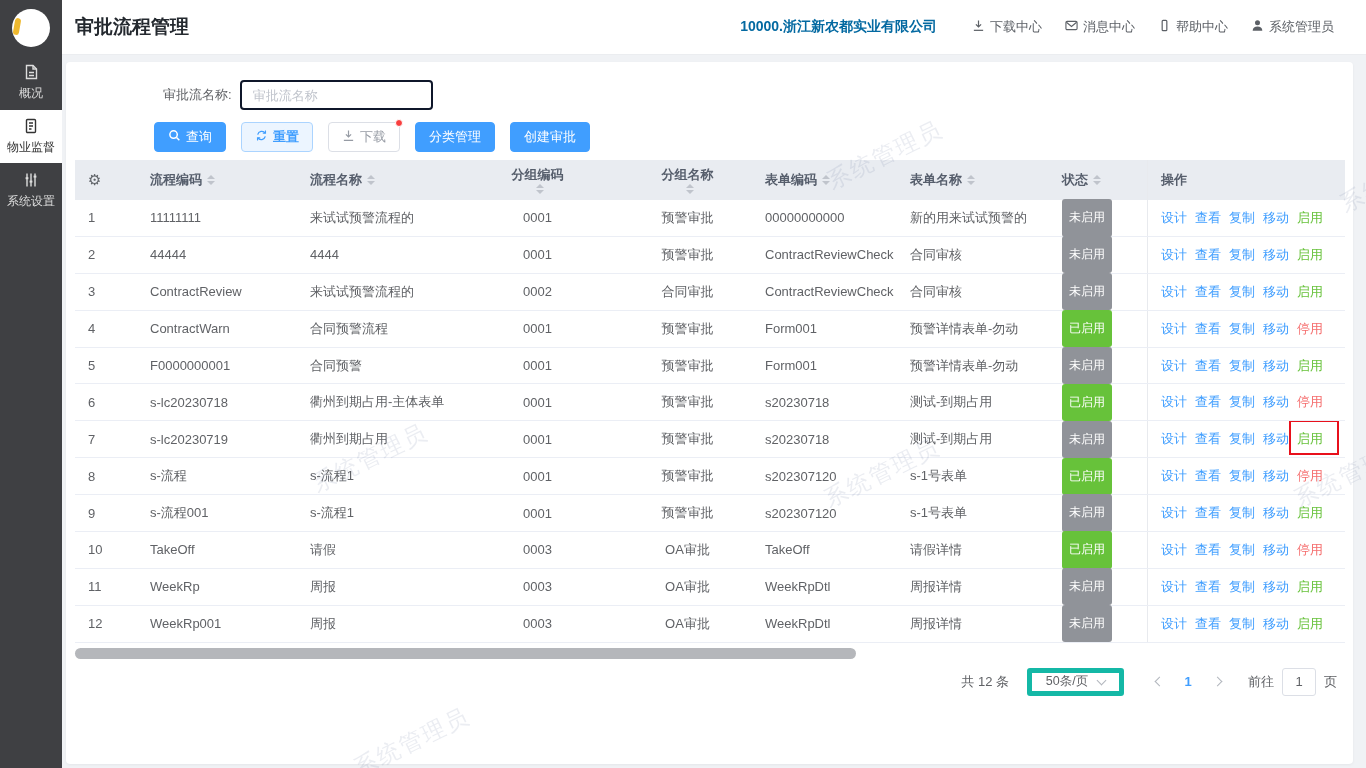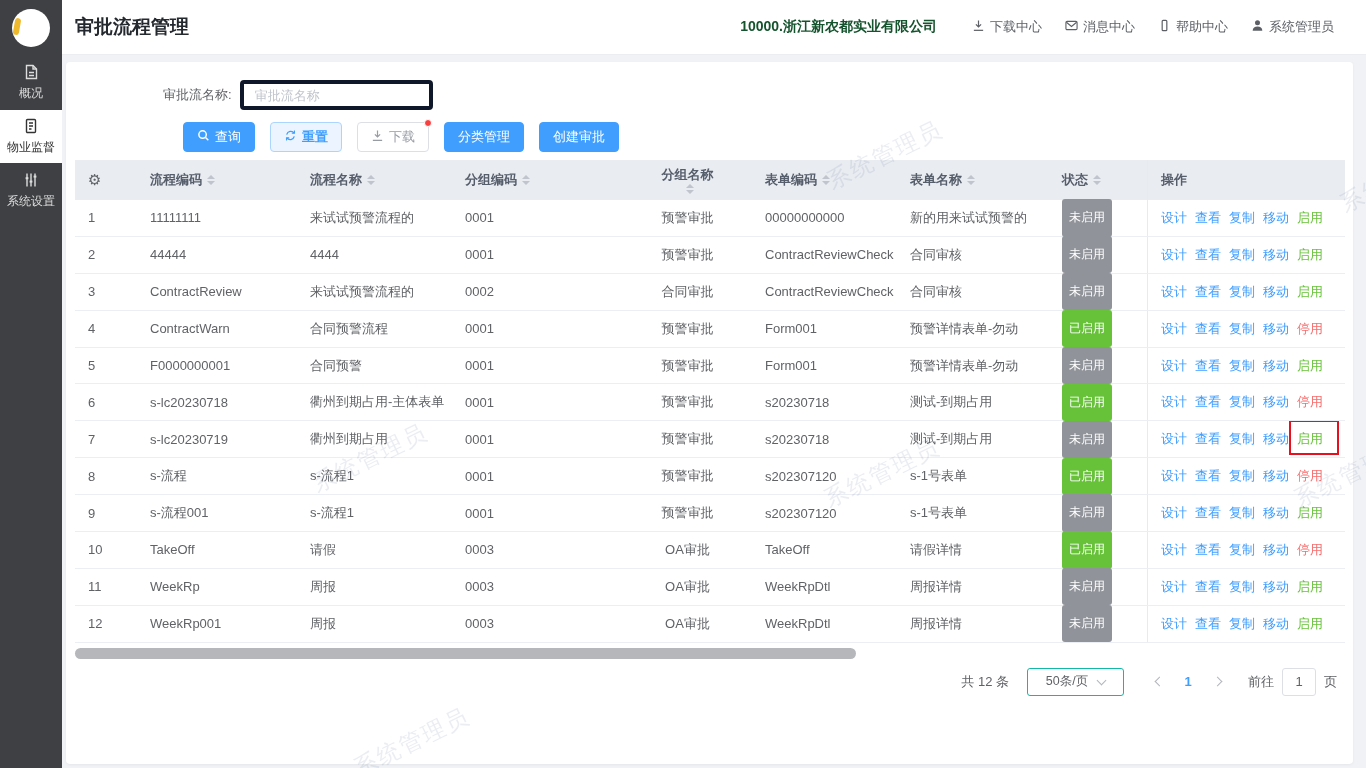--- a/index.html
+++ b/index.html
@@ -16,53 +16,53 @@
     justify-content:center; gap:4px; color:#dddddd; font-size:12px; cursor:pointer; }
   .side-item:first-of-type { margin-top:7px; }
   .side-item.active { background:#ffffff; color:#333333; }
   .side-item svg { display:block; }
 
   
   .topbar { margin-left:62px; height:55px; background:#fff; display:flex; align-items:center;
     padding:0 32px 0 13px; border-bottom:1px solid #ebedf0; position:relative; z-index:30; }
   .page-title { font-size:19px; font-weight:bold; color:#24292f; }
   .topbar-right { margin-left:auto; display:flex; align-items:center; gap:23px; }
-  .company { font-size:14px; font-weight:bold; color:#14532d; margin-right:12px; }
+  .company { font-size:14px; font-weight:bold; color:#0369a1; margin-right:12px; }
   .top-link { font-size:13px; color:#5c6066; display:flex; align-items:center; gap:5px; cursor:pointer; }
 
   
   .content { margin-left:62px; height:713px; padding:7px 13px 4px 4px; }
   .card { background:#fff; height:702px; border-radius:4px; position:relative;
     box-shadow:0 1px 3px rgba(0,0,0,0.05); overflow:hidden; }
 
   .filter-row { padding:18px 0 0 97px; display:flex; align-items:center; }
   .filter-label { font-size:13px; color:#606266; margin-right:8px; }
-  .filter-input { width:193px; height:30px; border:4px solid #0f172a; border-radius:4px;
+  .filter-input { width:193px; height:30px; border:2px solid #0f172a; border-radius:4px;
     padding:0 11px; font-size:13px; color:#606266; outline:none; }
   .filter-input::placeholder { color:#c0c4cc; }
 
-  .btn-row { margin-top:12px; padding-left:117px; display:flex; align-items:center; gap:15px; }
+  .btn-row { margin-top:12px; padding-left:88px; display:flex; align-items:center; gap:15px; }
   .btn { height:30px; padding:0 13px; border-radius:4px; font-size:13px; display:inline-flex;
     align-items:center; gap:5px; cursor:pointer; border:1px solid transparent; white-space:nowrap; }
   .btn-primary { background:#409eff; border-color:#409eff; color:#fff; }
   .btn-reset { background:#ecf5ff; border-color:#abd4ff; color:#409eff;font-weight:bold; }
   .btn-download { background:#fff; border-color:#dcdfe6; color:#969ba4; position:relative; }
   .btn-download .dot { position:absolute; right:-4px; top:-4px; width:8px; height:8px;
     background:#f83e3e; border-radius:50%; border:1px solid #fff; }
 
   
   .table { margin:8px 8px 0 9px; font-size:13px; color:#606266; position:relative; }
   .thead { display:flex; height:40px; align-items:center; background:#e9ecf1;
     font-weight:bold; color:#565e6c; }
   .tr { display:flex; height:36.9px; align-items:center; border-bottom:1px solid #ebeef5; background:#fff; }
   .th,.td { padding-left:10px; white-space:nowrap; overflow:hidden; display:flex; align-items:center; }
   .col-idx  { width:65px;  padding-left:13px; }
   .col-code { width:160px; }
   .col-name { width:155px; }
-  .col-gcode{ width:155px; }
+  .col-gcode{ width:155px;flex-direction:column; }
   .col-gname{ width:145px;flex-direction:column; }
   .col-fcode{ width:145px; }
   .col-fname{ width:145px; }
   .col-status{ width:102px; padding-left:17px; }
   .col-action{ flex:1; padding-left:13px; border-left:1px solid #e8eaee; align-self:stretch; }
   .thead .col-idx { font-size:15px; color:#5f6368; }
   .caret { display:inline-flex; flex-direction:column; margin-left:5px; cursor:pointer; }
   .caret i { width:0; height:0; border:4px solid transparent; display:block; }
   .caret .up { border-bottom-color:#c0c4cc; margin-bottom:2px; border-top-width:0; }
   .caret .dn { border-top-color:#c0c4cc; border-bottom-width:0; }
@@ -79,21 +79,21 @@
     border:2px solid #e8101c; display:block; }
 
   
   .hscroll { height:11px; margin:5px 8px 0 9px; position:relative; border-radius:6px; }
   .hthumb { position:absolute; left:0; top:0; height:11px; width:61.5%;
     background:#b5b7bb; border-radius:6px; cursor:pointer; }
 
   .pager { display:flex; align-items:center; justify-content:flex-end; margin:9px 16px 0 0;
     font-size:13px; color:#606266; gap:2px; }
   .pg-total { margin-right:16px; }
-  .pg-select { width:97px; height:28px; border:1px solid #14b8a6; border-radius:3px;
+  .pg-select { width:97px; height:28px; border:5px solid #14b8a6; border-radius:3px;
     display:flex; align-items:center; justify-content:center; gap:10px; color:#606266;
     font-size:12.5px; cursor:pointer; margin-right:20px; background:#fff; }
   .chev { width:7px; height:7px; border-right:1.5px solid #b2b6bd; border-bottom:1.5px solid #b2b6bd;
     display:inline-block; }
   .chev.down { transform:rotate(45deg); margin-top:-3px; }
   .chev.left { transform:rotate(135deg); }
   .chev.right{ transform:rotate(-45deg); }
   .pg-arrow { width:26px; height:28px; display:flex; align-items:center; justify-content:center; cursor:pointer; }
   .pg-num { width:28px; text-align:center; color:#409eff; font-weight:bold; cursor:pointer; }
   .pg-goto { margin:0 6px 0 16px; }

